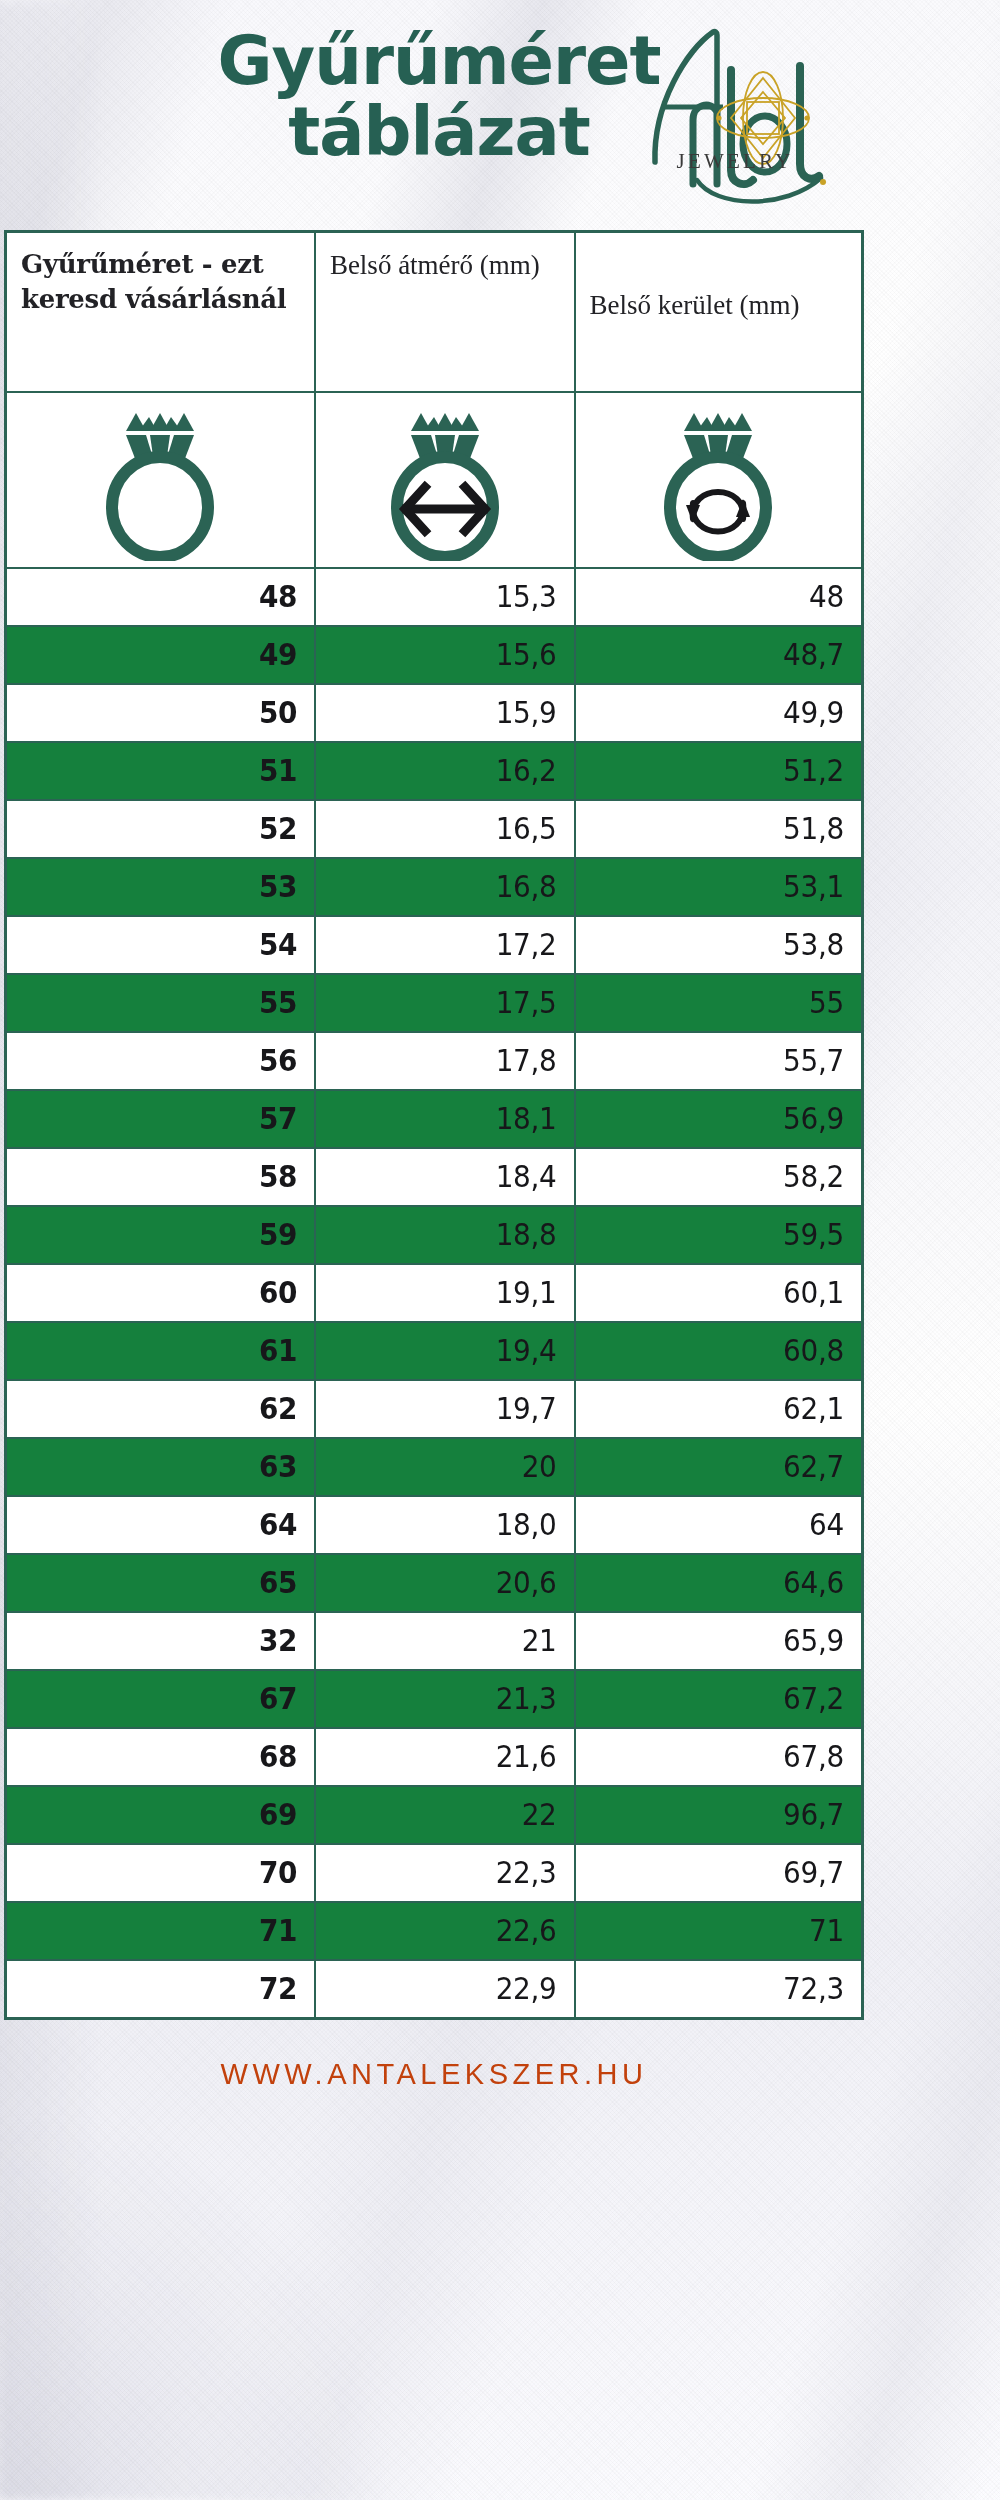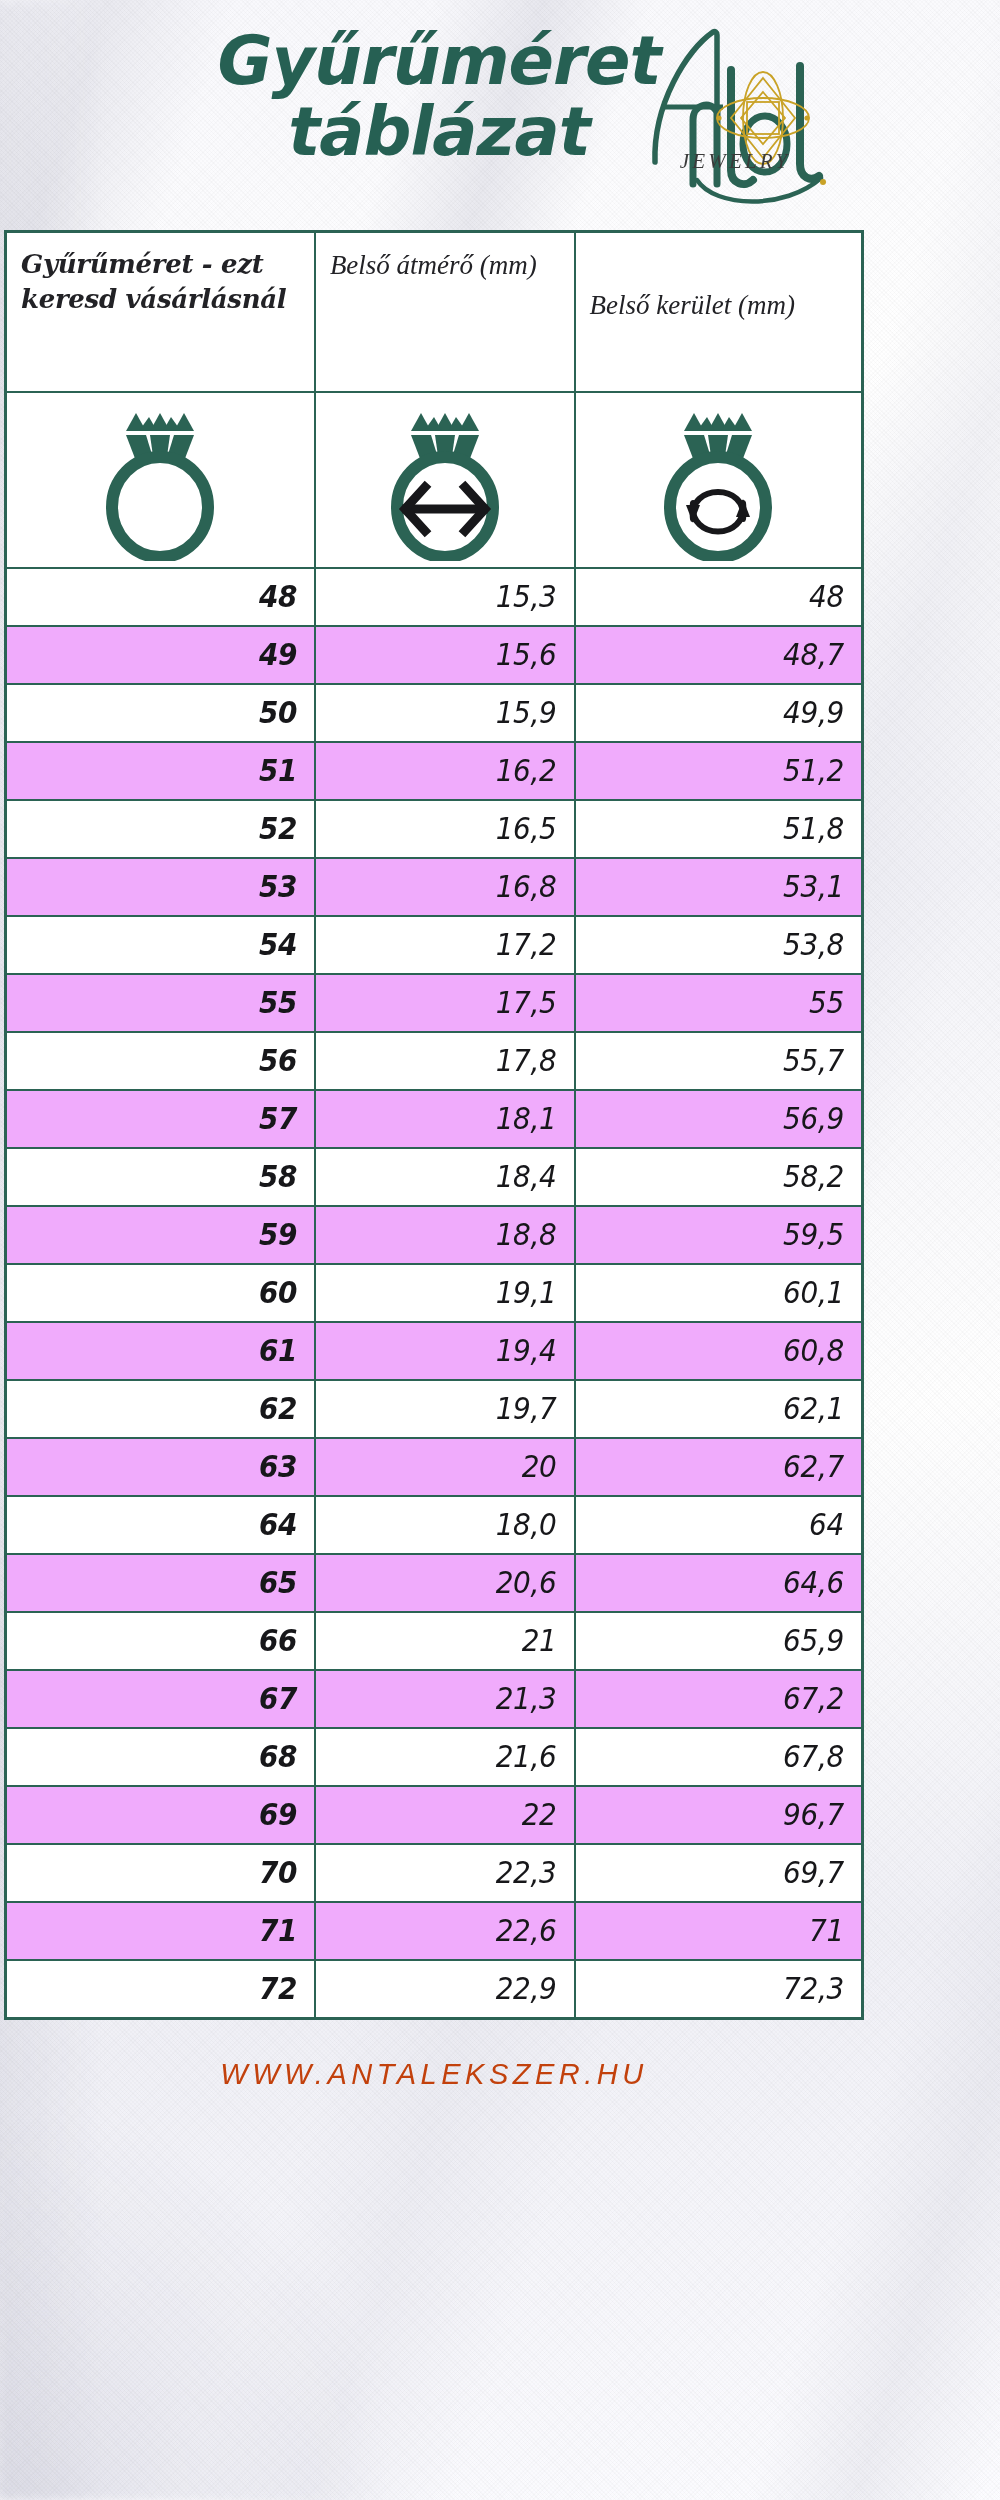--- a/index.html
+++ b/index.html
@@ -55,21 +55,21 @@
     background: linear-gradient(90deg, rgba(200,200,212,0.45), rgba(255,255,255,0) 70%);
     filter: blur(6px);
   }
   #sheen-bottom {
     position: absolute;
     left: 0; bottom: 0; width: 420px; height: 420px;
     background: radial-gradient(ellipse at 10% 100%, rgba(205,205,218,0.5), rgba(255,255,255,0) 65%);
     filter: blur(4px);
   }
 
-  #page { position: relative; z-index: 2; width: 868px; height: 2500px; font-style: italic; }
+  #page { position: relative; z-index: 2; width: 868px; height: 2500px; }
 
   
   .header {
     position: relative;
     padding: 18px 0 8px 0;
     height: 230px;
   }
   .title {
     font-family: "DejaVu Sans", "Liberation Sans", sans-serif;
     color: #266053;
@@ -158,21 +158,21 @@
     font-family: "DejaVu Sans Condensed", "DejaVu Sans", "Liberation Sans", sans-serif;
   }
   td.num.size-col {
     font-weight: 700;
     letter-spacing: -0.5px;
   }
   td.num.val-col {
     font-weight: 400;
     letter-spacing: -0.3px;
   }
-  tr.alt td { background: #f0abfc; }
+  tr.alt td { background: #15803d; }
 
   
   .footer {
     text-align: center;
     color: #c2410c;
     font-family: "Liberation Sans", "DejaVu Sans", sans-serif;
     font-size: 29px;
     letter-spacing: 4.5px;
     padding-top: 38px;
     font-weight: 400;
@@ -385,21 +385,21 @@
             <td class="num size-col">64</td>
             <td class="num val-col">18,0</td>
             <td class="num val-col">64</td>
           </tr>
           <tr class="alt">
             <td class="num size-col">65</td>
             <td class="num val-col">20,6</td>
             <td class="num val-col">64,6</td>
           </tr>
           <tr>
-            <td class="num size-col">66</td>
+            <td class="num size-col">32</td>
             <td class="num val-col">21</td>
             <td class="num val-col">65,9</td>
           </tr>
           <tr class="alt">
             <td class="num size-col">67</td>
             <td class="num val-col">21,3</td>
             <td class="num val-col">67,2</td>
           </tr>
           <tr>
             <td class="num size-col">68</td>

